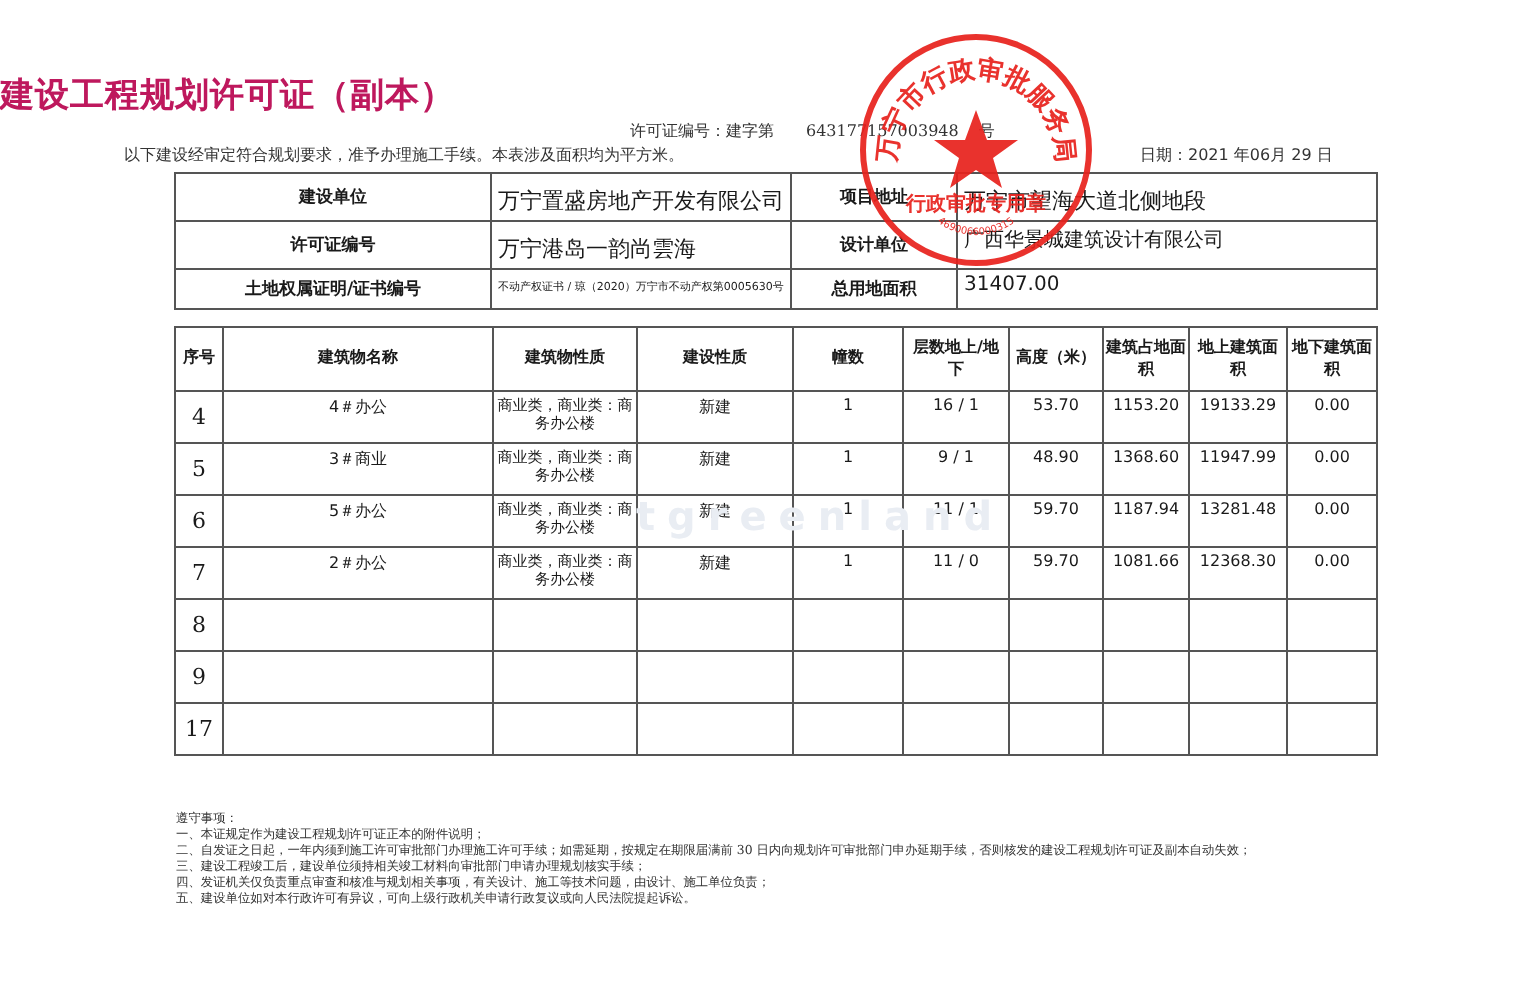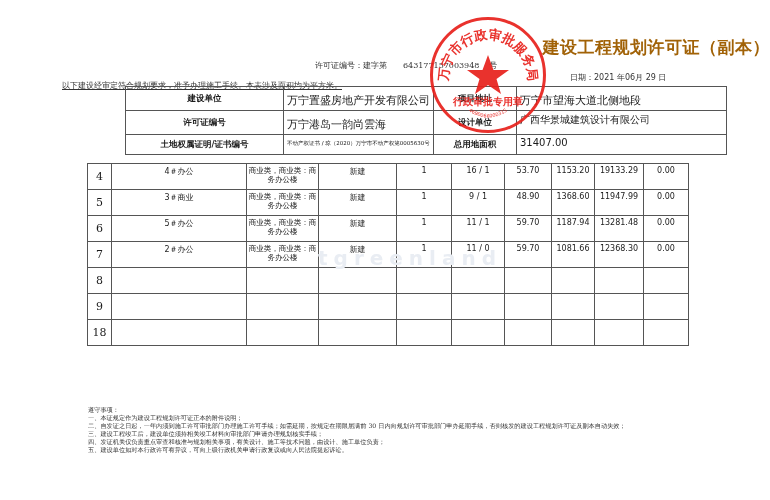--- a/index.html
+++ b/index.html
@@ -1,41 +1,40 @@
 <!DOCTYPE html>
 <html><head>
   <meta charset="utf-8">
   <style>
     * { box-sizing: border-box; margin: 0; padding: 0; }
     html, body { width: 770px; height: 500px; background: #ffffff; overflow: hidden; }
     body { position: relative; font-family: "DejaVu Sans", sans-serif; color: #1a1a1a; }
 
     .title {
-      position: absolute; left: 0; width: 770px; top: 36px; text-align: right;
-      font-size: 17px; font-weight: bold; letter-spacing: 0.5px; color: #a16207;
+      position: absolute; left: 0; width: 770px; top: 36px; text-align: left;
+      font-size: 17px; font-weight: bold; letter-spacing: 0.5px; color: #be185d;
     }
     .permit-no {
       position: absolute; left: 315px; top: 60px; font-size: 8px; color: #333;
       font-family: "DejaVu Serif", serif;
     }
     .permit-no .num { margin-left: 16px; }
     .permit-no .hao { margin-left: 10px; }
     .intro {
-      position: absolute; left: 62px; top: 80px; font-size: 8px; color: #333;
+      position: absolute; left: 62px; top: 72px; font-size: 8px; color: #333;
       font-family: "DejaVu Serif", serif;
-      text-decoration: underline;
     }
     .date {
       position: absolute; left: 570px; top: 72px; font-size: 8px; color: #333;
     }
 
     table { border-collapse: collapse; position: absolute; table-layout: fixed; }
     td, th { border: 1px solid #555; font-weight: normal; }
 
-    .info-table { left: 87px; top: 86px; width: 601px; margin-left: 38px; }
+    .info-table { left: 87px; top: 86px; width: 601px; }
     .info-table td { height: 24px; font-size: 10px; vertical-align: top; padding: 2px 3px; }
     .info-table td.lbl { font-weight: bold; text-align: center; vertical-align: middle; font-size: 8.5px; }
     .info-table td.big { font-size: 11px; padding-top: 6px; }
     .info-table td.small { font-size: 5.5px; padding-top: 5px; }
     .info-table tr.r3 td { height: 20px; }
 
     .bld-table { left: 87px; top: 163px; width: 601px; border: 1.5px solid #333; }
     .bld-table th { font-size: 8px; font-weight: bold; text-align: center; vertical-align: middle; height: 32px; line-height: 1.3; padding: 0 1px; }
     .bld-table td { font-size: 8px; text-align: center; vertical-align: top; padding-top: 2px; height: 26px; }
     .bld-table td.seq { font-size: 11px; vertical-align: middle; font-family: "DejaVu Serif", serif; padding-top: 0; }
@@ -107,20 +106,32 @@
       <col style="width:72px">
       <col style="width:78px">
       <col style="width:55px">
     <col style="width:53px">
       <col style="width:47px">
       <col style="width:43px">
       <col style="width:49px">
       <col style="width:45px">
   </colgroup>
   <tbody>
+      <tr>
+    <th>序号</th>
+    <th>建筑物名称</th>
+    <th>建筑物性质</th>
+    <th>建设性质</th>
+    <th>幢数</th>
+    <th>层数地上/地下</th>
+    <th>高度（米）</th>
+    <th>建筑占地面积</th>
+    <th>地上建筑面积</th>
+    <th>地下建筑面积</th>
+  </tr>
   <tr>
     <td class="seq">4</td>
     <td>4＃办公</td>
     <td class="nat">商业类，商业类：商务办公楼</td>
     <td>新建</td>
     <td>1</td>
     <td>16 / 1</td>
     <td>53.70</td>
     <td>1153.20</td>
     <td>19133.29</td>
@@ -180,21 +191,21 @@
         <td></td>
         <td></td>
         <td></td>
         <td></td>
         <td></td>
         <td></td>
         <td></td>
         <td></td>
   </tr>
   <tr class="empty">
-    <td class="seq">18</td>
+    <td class="seq">17</td>
     <td></td>
         <td></td>
         <td></td>
         <td></td>
         <td></td>
         <td></td>
         <td></td>
         <td></td>
         <td></td>
   </tr>

